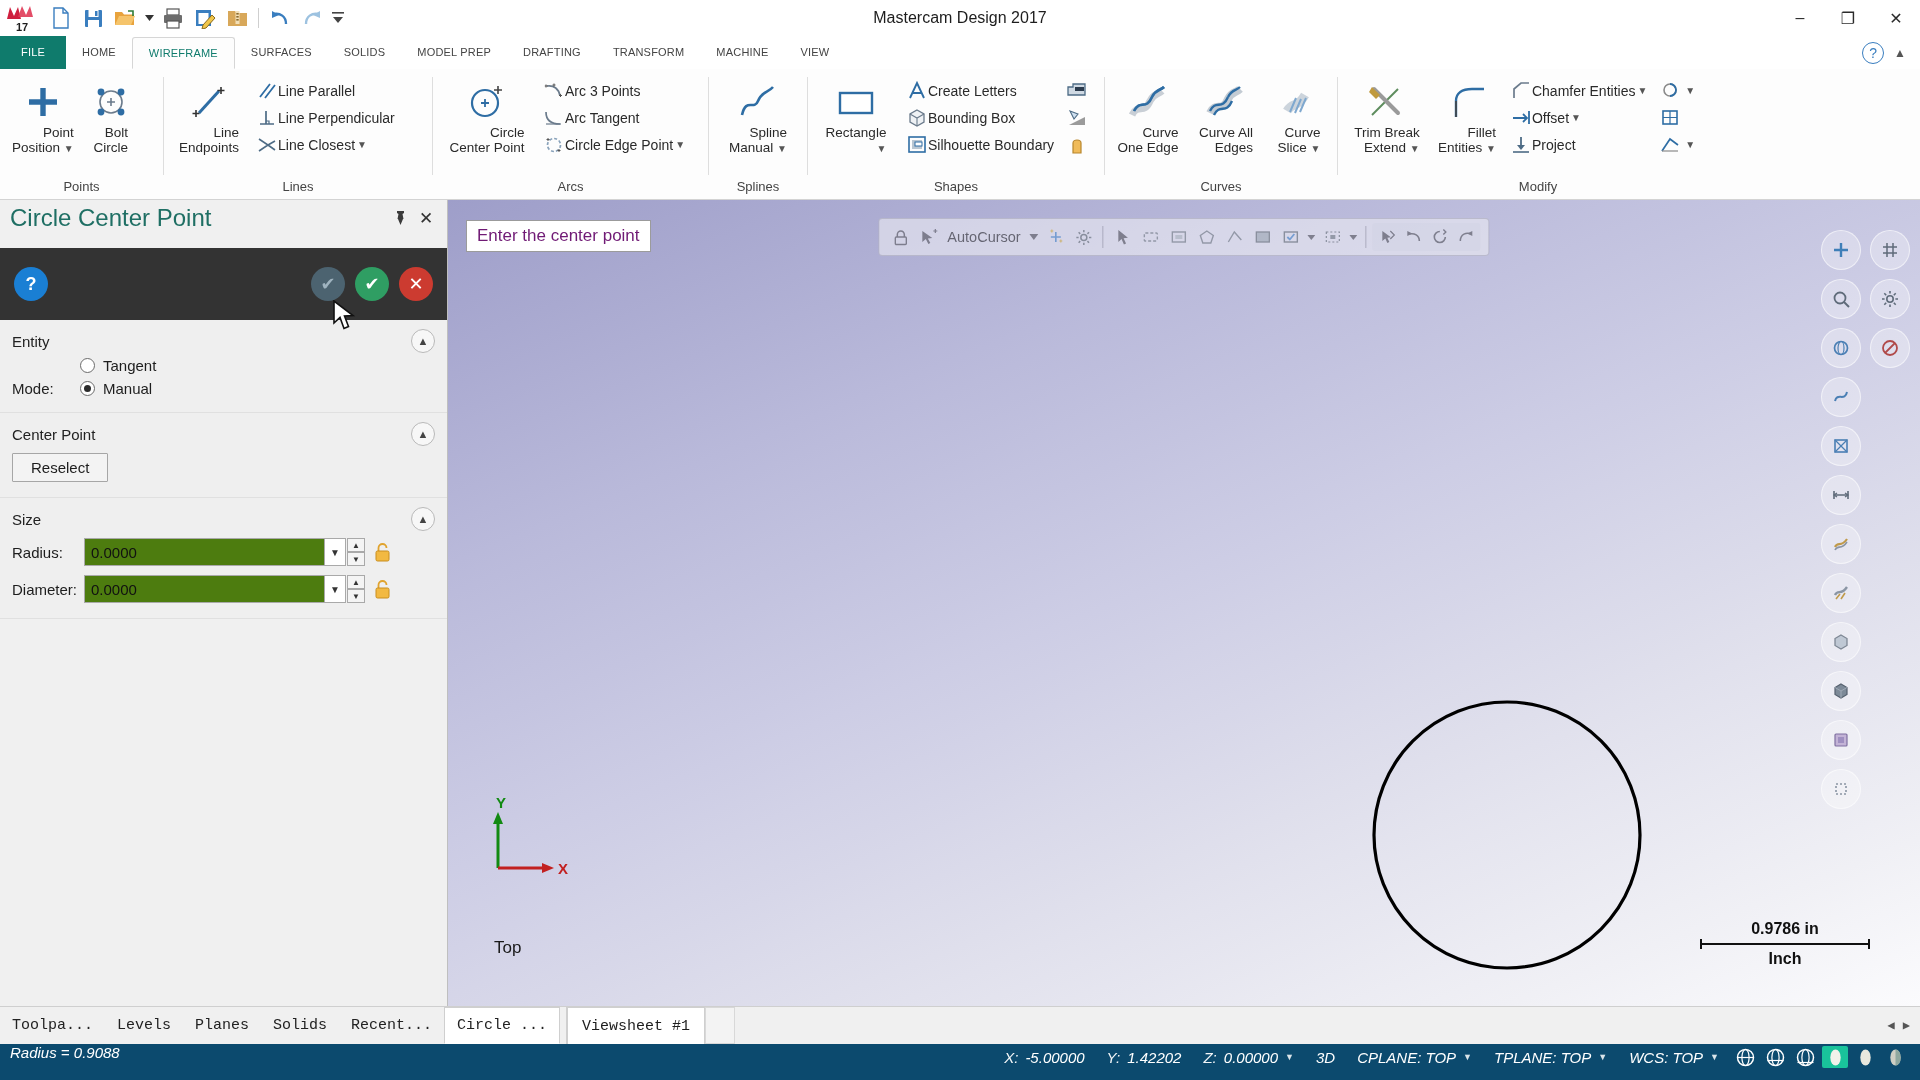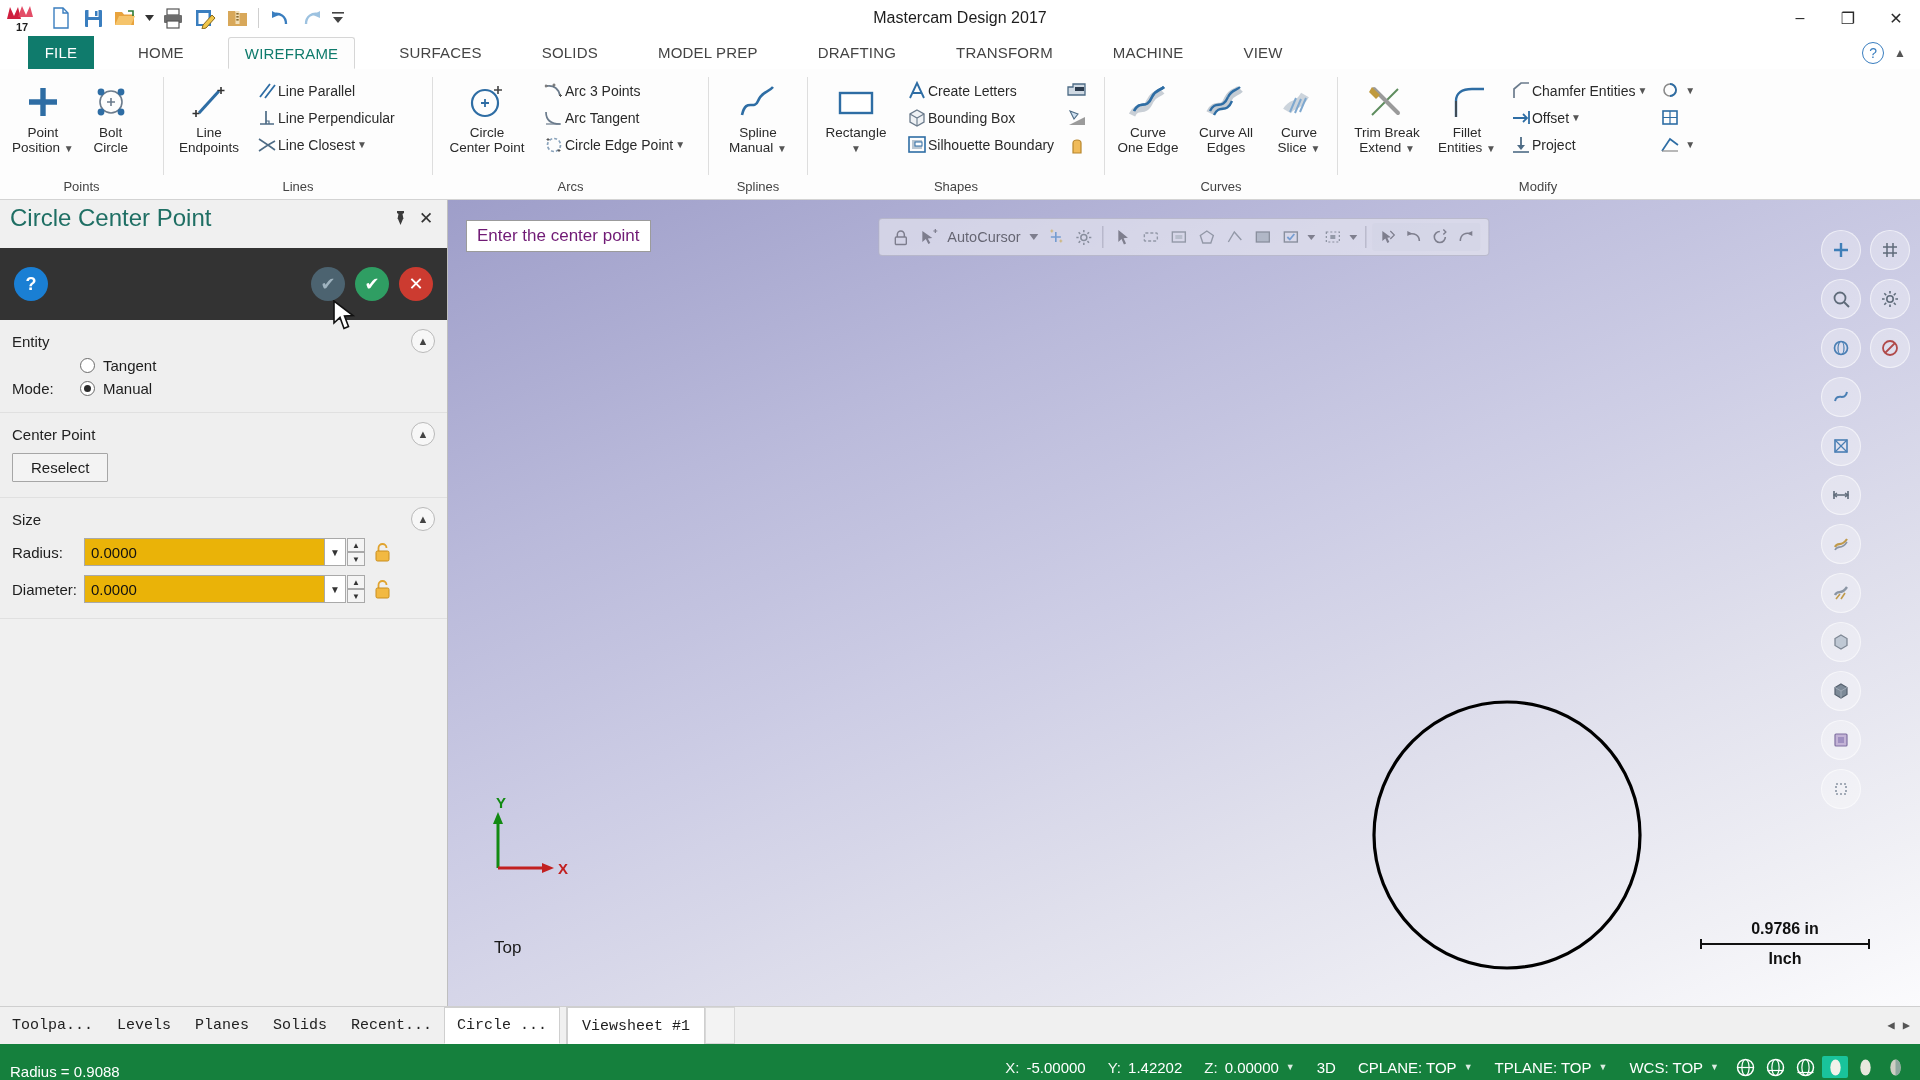--- a/index.html
+++ b/index.html
@@ -33,22 +33,22 @@
     width:48px;height:36px;display:flex;align-items:center;justify-content:center;
     font-size:16px; color:#2b2b2b; cursor:pointer;
   }
 
   
   .tabbar {
     height:33px; display:flex; align-items:flex-end; background:#ffffff;
     flex:0 0 33px; position:relative;
   }
   .tab {
-    padding:0 16px; height:33px; line-height:33px; font-size:15px;
-    color:#444; cursor:pointer; letter-spacing:.2px;margin-left:28px;
+    padding:0 16px; height:33px; line-height:33px; font-size:11px;
+    color:#444; cursor:pointer; letter-spacing:.2px;
   }
   .tab.file { background:#0f7b6c; color:#fff; font-weight:normal; width:66px; text-align:center; padding:0;}
   .tab.active {
     background:#fdfdfd; color:#0f7b6c;
     border:1px solid #d6d6d6; border-bottom:1px solid #fdfdfd; border-radius:3px 3px 0 0;
     position:relative; z-index:3; height:32px; line-height:31px;
   }
   .tabbar-right { margin-left:auto; display:flex; align-items:center; gap:10px; padding-right:14px; height:33px;}
   .help-circ {
     width:22px;height:22px;border:1.6px solid #3a7ebf;border-radius:50%;
@@ -65,21 +65,21 @@
   .rgroup { display:flex; flex-direction:column; height:131px; position:relative; }
   .rgroup .gcontent { flex:1; display:flex; align-items:flex-start; padding:6px 6px 0 6px; gap:2px; }
   .rgroup .glabel {
     height:22px; line-height:18px; text-align:center; font-size:13px; color:#444;
   }
   .gsep { width:1px; background:#dedede; margin:8px 0 24px 0; }
 
   .bigbtn {
     display:flex; flex-direction:column; align-items:center; justify-content:flex-start;
     padding:4px 6px 0; min-width:58px; cursor:pointer; border-radius:3px;
-    text-align:center;
+    text-align:right;
   }
   .bigbtn .ico { height:46px; display:flex; align-items:center; justify-content:center; }
   .bigbtn .lbl { font-size:13.5px; line-height:15px; color:#2a2a2a; }
   .bigbtn .lbl .dd { color:#555; font-size:10px; }
 
   .smallcol { display:flex; flex-direction:column; padding-top:2px; }
   .smallbtn {
     display:flex; align-items:center; height:27px; padding:0 6px;
     cursor:pointer; border-radius:3px; white-space:nowrap;
   }
@@ -141,21 +141,21 @@
   .btn-plain {
     background:#f3f3f3; border:1px solid #a6a6a6; font-size:15px;
     padding:5px 18px; cursor:pointer; color:#1d1d1d; border-radius:1px;
   }
 
   .field-row { display:flex; align-items:center; padding:3px 12px; }
   .lbl-f { width:72px; font-size:15px; }
   .combo { position:relative; display:flex; align-items:center; flex:1; max-width:262px; }
   .combo input {
     flex:1; height:28px; border:1px solid #a9a9a9; border-right:0; padding:0 6px;
-    font-family:"Liberation Sans",sans-serif; font-size:15px; background:#eab308; color:#111; outline:none;
+    font-family:"Liberation Sans",sans-serif; font-size:15px; background:#4d7c0f; color:#111; outline:none;
   }
   .combo .cbtn {
     width:22px;height:28px;border:1px solid #a9a9a9;background:#fff;
     display:flex;align-items:center;justify-content:center;font-size:10px;color:#333;cursor:pointer;
   }
   .spin { display:flex; flex-direction:column; margin-left:1px; }
   .spin div {
     width:18px;height:14px;border:1px solid #a9a9a9;background:#f4f4f4;
     display:flex;align-items:center;justify-content:center;font-size:8px;color:#333;cursor:pointer;
   }
@@ -214,22 +214,22 @@
   .btab { padding:0 12px; display:flex; align-items:center; font-size:15px; color:#222; cursor:pointer; }
   .btab.sel { background:#ffffff; border:1px solid #cfcfcf; border-bottom-color:#fff; }
   .vsheet-area { display:flex; align-items:stretch; border-left:1px solid #cfcfcf; margin-left:6px;}
   .vsheet { padding:0 14px; display:flex; align-items:center; font-size:15px; background:#fff; border:1px solid #cfcfcf; border-bottom:none; cursor:pointer;}
   .vsheet-plus { width:30px; display:flex;align-items:center;justify-content:center; border:1px solid #d8d8d8; background:#f3f3f3; cursor:pointer;}
   .bt-nav { margin-left:auto; display:flex; align-items:center; gap:8px; padding-right:10px; color:#555; font-size:12px;}
   .bt-nav span { cursor:pointer; }
 
   
   .statusbar {
-    height:36px; flex:0 0 36px; background:#15803d; color:#ffffff;
-    display:flex; align-items:flex-end; font-size:15px; padding:0 10px;
+    height:36px; flex:0 0 36px; background:#0c4a6e; color:#ffffff;
+    display:flex; align-items:flex-start; font-size:15px; padding:0 10px;font-style:italic;
   }
   .sb-left { }
   .sb-right { margin-left:auto; display:flex; align-items:center; gap:0; }
   .sb-item { display:flex; align-items:center; gap:7px; padding:0 11px; cursor:pointer; white-space:nowrap;}
   .sb-k { opacity:.95; }
   .sb-caret{ font-size:9px; opacity:.85; }
   .sb-ic { width:30px;height:26px;display:flex;align-items:center;justify-content:center;cursor:pointer;border-radius:2px;}
   .sb-shade { width:26px;height:22px; display:flex;align-items:center;justify-content:center;cursor:pointer;}
   .sb-shade.on { background:#19c39b; border-radius:2px;}
 

